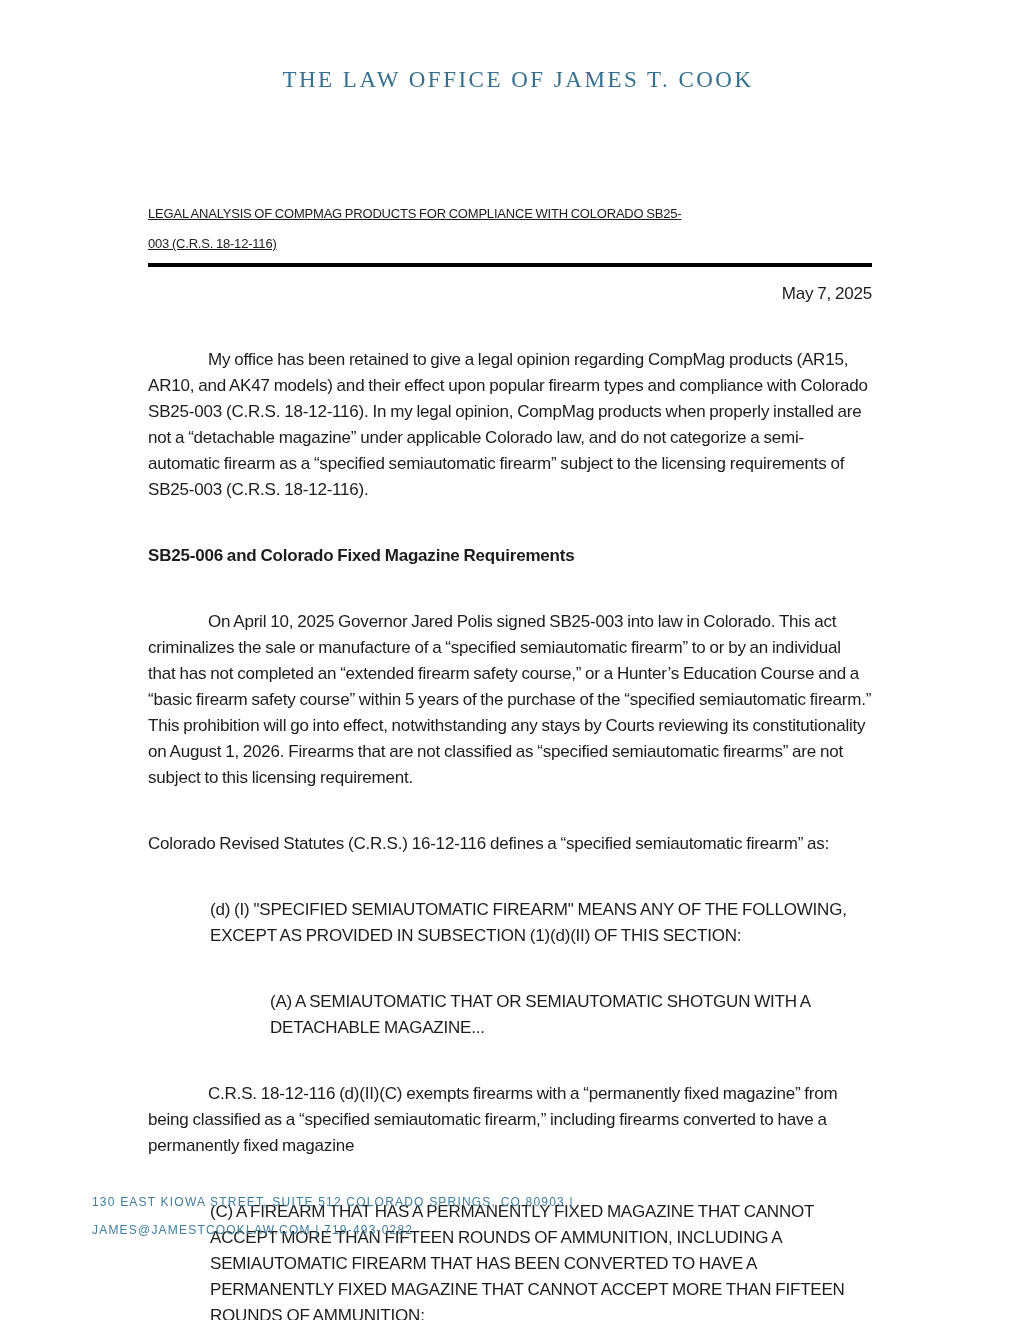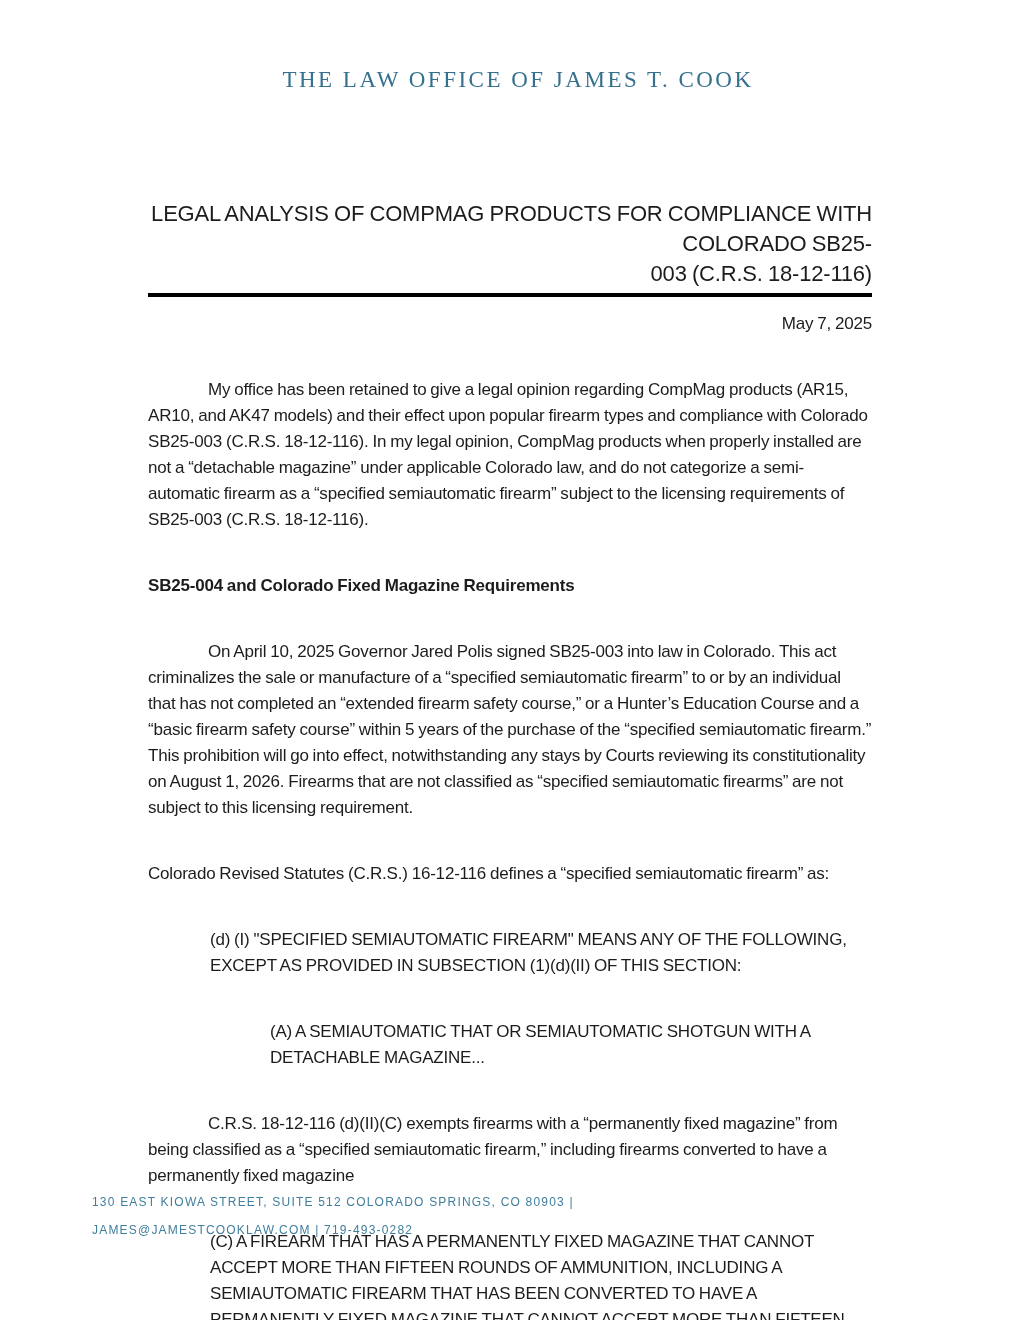--- a/index.html
+++ b/index.html
@@ -38,25 +38,26 @@
     top: 199px;
     left: 148px;
     width: 724px;
     font-size: 17px;
     line-height: 26px;
     letter-spacing: -0.2px;
     word-spacing: -0.6px;
   }
 
   .doc-title {
-    text-align: right;
-    font-size: 22px;
+    text-align: left;
+    font-size: 13px;
     line-height: 30px;
     padding-bottom: 4px;
     border-bottom: 4px solid var(--color-title-rule);
+    text-decoration: underline;
   }
 
   .date-line { margin-top: 14px; margin-bottom: 10px; text-align: right; }
 
   .block { margin-bottom: 16px; margin-top: 40px; }
   .block:last-child { margin-bottom: 0; }
   .paragraph-indent { text-indent: 60px; }
   .heading { font-weight: bold; }
   .quote-1 { padding-left: 62px; }
   .quote-2 { padding-left: 122px; }
@@ -81,21 +82,21 @@
 
   <div class="doc-title">
     <div>LEGAL ANALYSIS OF COMPMAG PRODUCTS FOR COMPLIANCE WITH COLORADO SB25-</div>
     <div>003 (C.R.S. 18-12-116)</div>
   </div>
 
   <div class="date-line">May 7, 2025</div>
 
   <div class="block paragraph-indent">My office has been retained to give a legal opinion regarding CompMag products (AR15, AR10, and AK47 models) and their effect upon popular firearm types and compliance with Colorado SB25-003 (C.R.S. 18-12-116). In my legal opinion, CompMag products when properly installed are not a “detachable magazine” under applicable Colorado law, and do not categorize a semi-automatic firearm as a “specified semiautomatic firearm” subject to the licensing requirements of SB25-003 (C.R.S. 18-12-116).</div>
 
-  <div class="block heading">SB25-004 and Colorado Fixed Magazine Requirements</div>
+  <div class="block heading">SB25-006 and Colorado Fixed Magazine Requirements</div>
 
   <div class="block paragraph-indent">On April 10, 2025 Governor Jared Polis signed SB25-003 into law in Colorado. This act criminalizes the sale or manufacture of a “specified semiautomatic firearm” to or by an individual that has not completed an “extended firearm safety course,” or a Hunter’s Education Course and a “basic firearm safety course” within 5 years of the purchase of the “specified semiautomatic firearm.” This prohibition will go into effect, notwithstanding any stays by Courts reviewing its constitutionality on August 1, 2026. Firearms that are not classified as “specified semiautomatic firearms” are not subject to this licensing requirement.</div>
 
   <div class="block">Colorado Revised Statutes (C.R.S.) 16-12-116 defines a “specified semiautomatic firearm” as:</div>
 
   <div class="block quote-1">(d) (I) "SPECIFIED SEMIAUTOMATIC FIREARM" MEANS ANY OF THE FOLLOWING, EXCEPT AS PROVIDED IN SUBSECTION (1)(d)(II) OF THIS SECTION:</div>
 
   <div class="block quote-2">(A) A SEMIAUTOMATIC THAT OR SEMIAUTOMATIC SHOTGUN WITH A DETACHABLE MAGAZINE...</div>
 
   <div class="block paragraph-indent">C.R.S. 18-12-116 (d)(II)(C) exempts firearms with a “permanently fixed magazine” from being classified as a “specified semiautomatic firearm,” including firearms converted to have a permanently fixed magazine</div>

